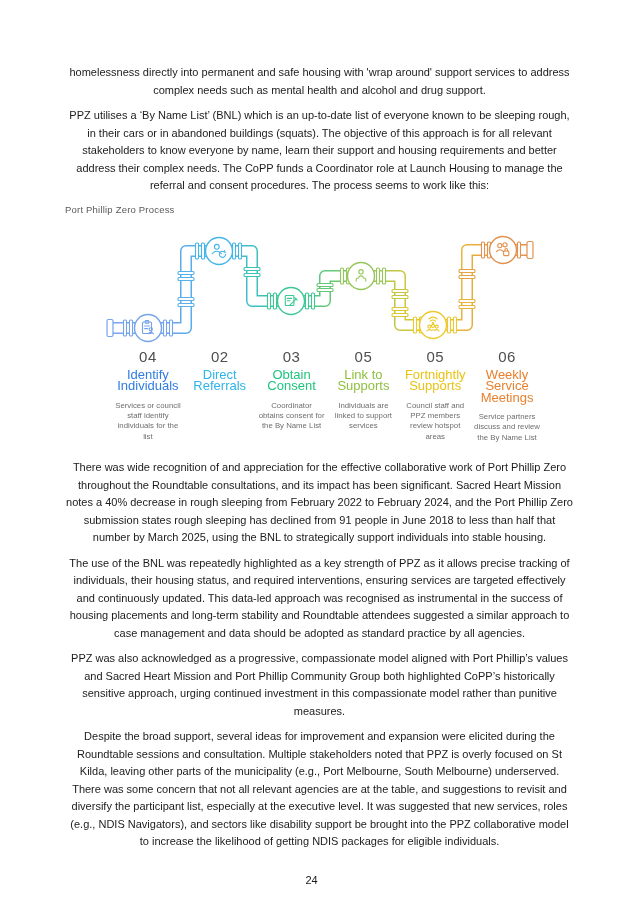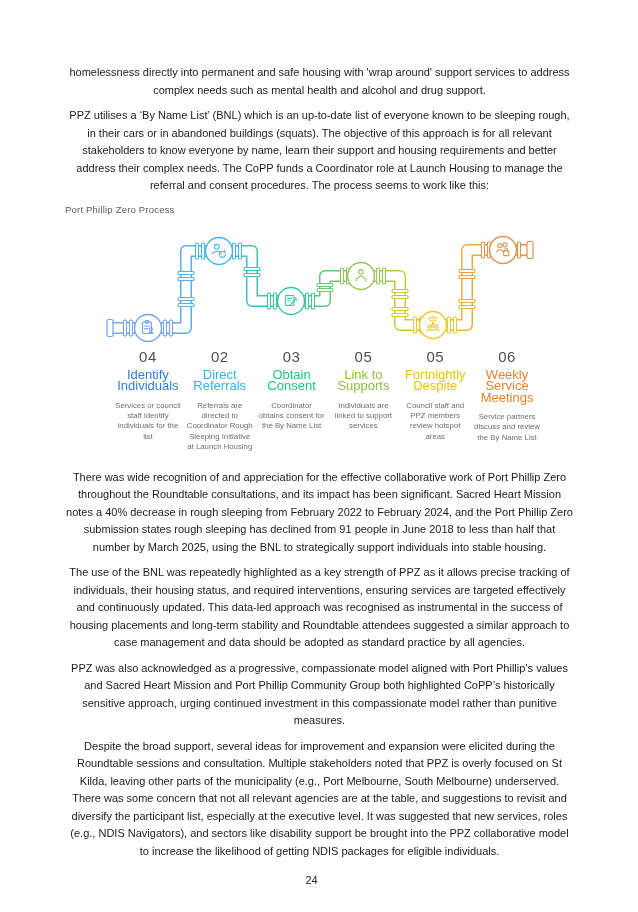--- a/index.html
+++ b/index.html
@@ -222,35 +222,34 @@
 
       <div class="steps-row">
         <div class="step">
           <div class="step-number">04</div>
           <div class="step-title" style="color: rgb(47, 125, 225);">Identify Individuals</div>
           <div class="step-desc">Services or council staff identify individuals for the list</div>
         </div>
         <div class="step">
           <div class="step-number">02</div>
           <div class="step-title" style="color: rgb(47, 180, 233);">Direct Referrals</div>
-          <div class="step-desc">Referrals are directed to Coordinator Rough Sleeping Initiative at Launch Housing</div>
         </div>
         <div class="step">
           <div class="step-number">03</div>
           <div class="step-title" style="color: rgb(31, 196, 126);">Obtain Consent</div>
           <div class="step-desc">Coordinator obtains consent for the By Name List</div>
         </div>
         <div class="step">
           <div class="step-number">05</div>
           <div class="step-title" style="color: rgb(143, 191, 63);">Link to Supports</div>
           <div class="step-desc">Individuals are linked to support services</div>
         </div>
         <div class="step">
           <div class="step-number">05</div>
-          <div class="step-title" style="color: rgb(233, 194, 20);">Fortnightly Despite</div>
+          <div class="step-title" style="color: rgb(233, 194, 20);">Fortnightly Supports</div>
           <div class="step-desc">Council staff and PPZ members review hotspot areas</div>
         </div>
         <div class="step">
           <div class="step-number">06</div>
           <div class="step-title" style="color: rgb(232, 128, 46);">Weekly Service Meetings</div>
           <div class="step-desc">Service partners discuss and review the By Name List</div>
         </div>
       </div>
     </div>
 

